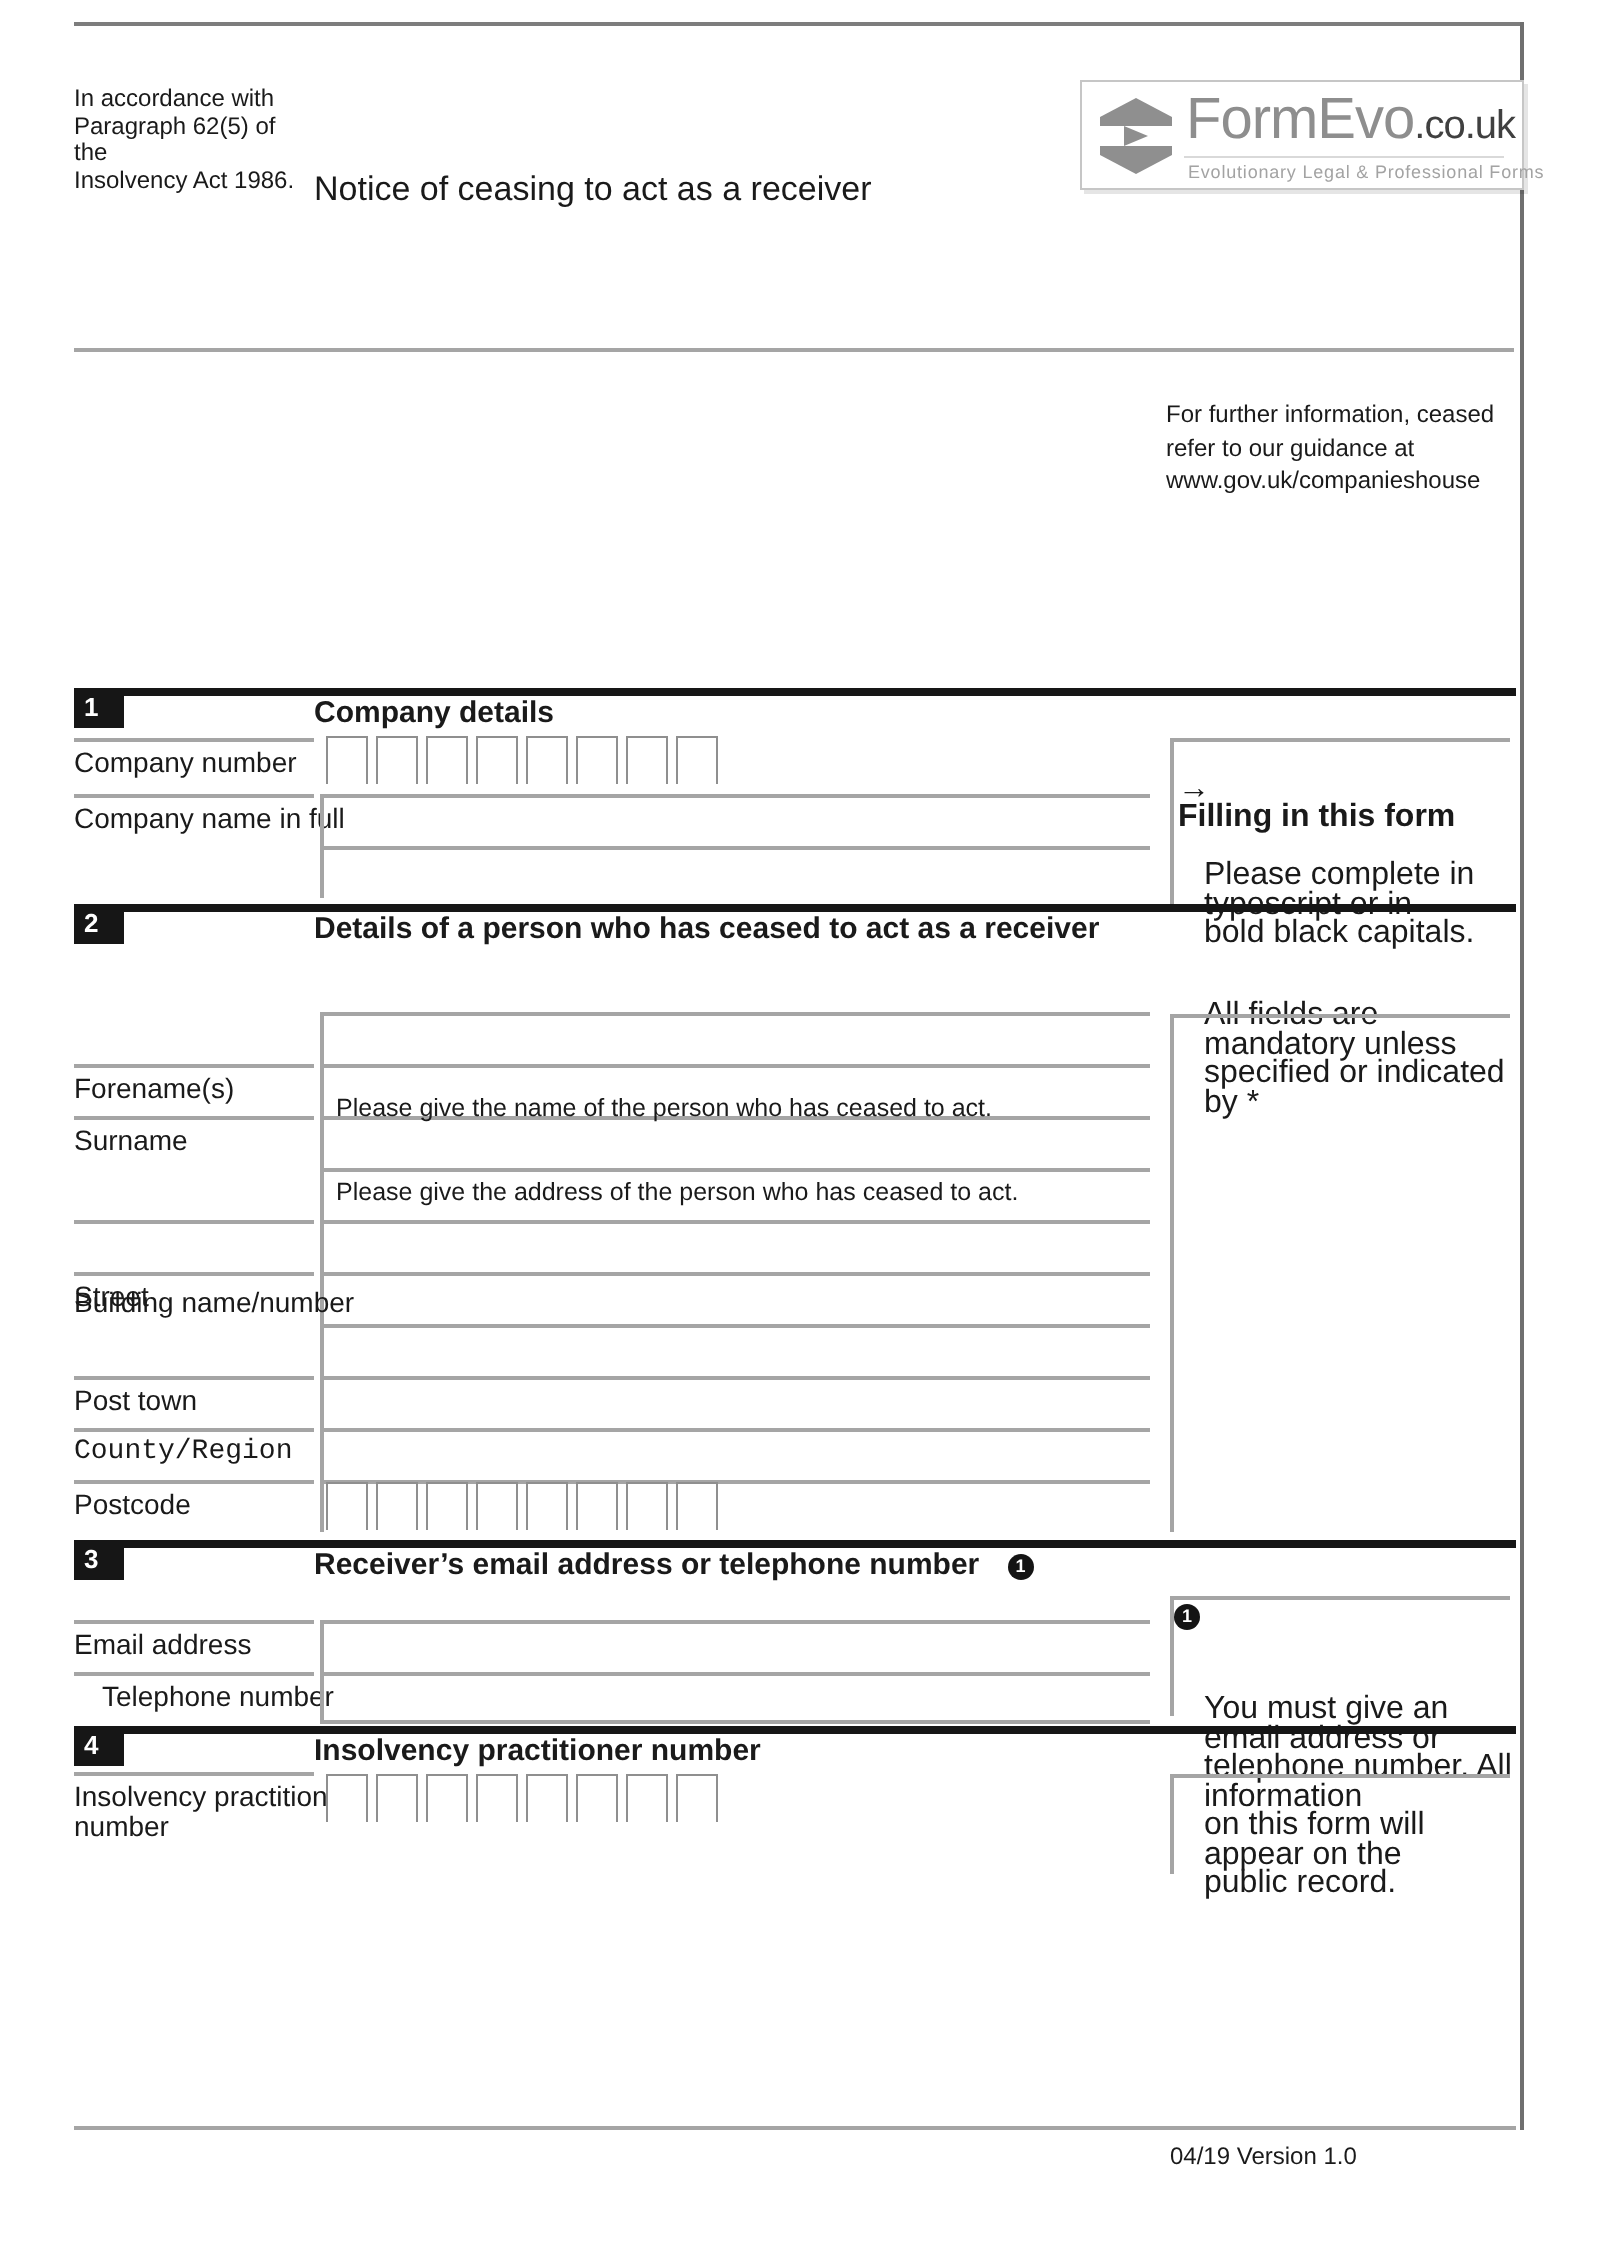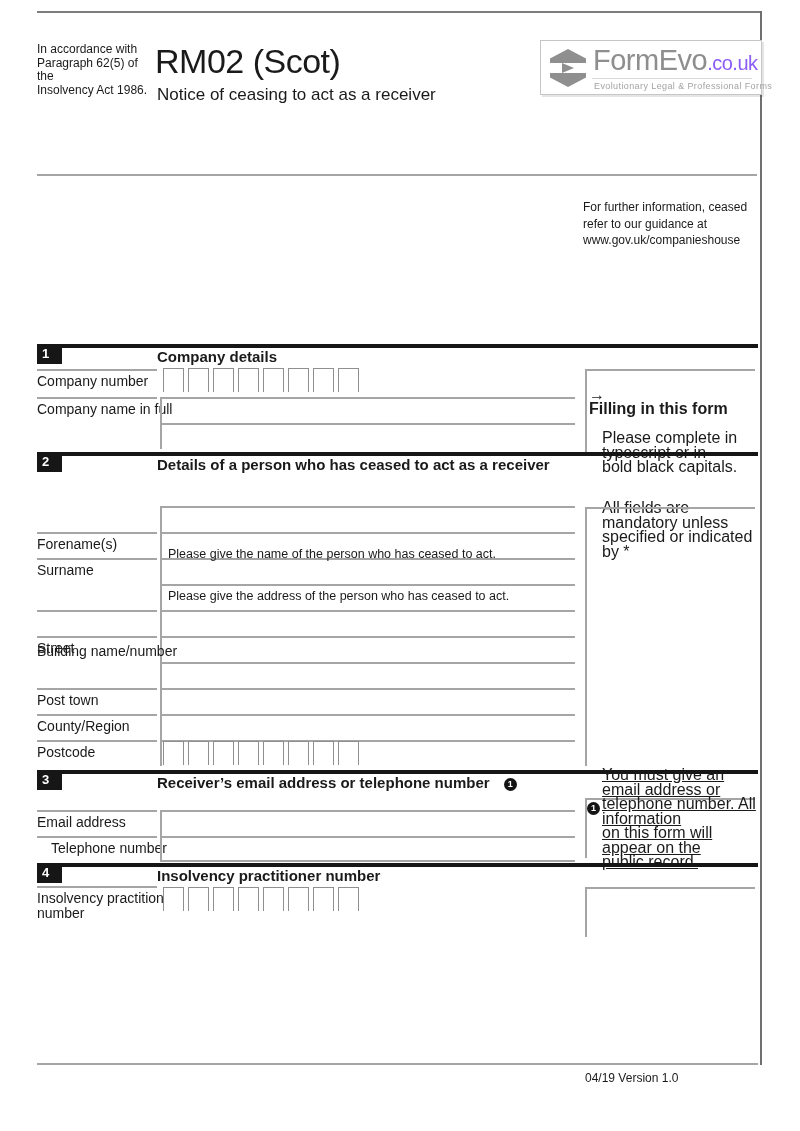--- a/index.html
+++ b/index.html
@@ -18,38 +18,37 @@
   .pre{white-space:pre-line;}
   .boxrow{position:absolute;display:flex;gap:4px;}
   .charbox{width:21px;height:24px;box-sizing:border-box;
            border:1.5px solid #8f8f8f;border-bottom:none;background:#fff;}
   .field{position:absolute;background:transparent;}
   .marker{display:inline-flex;width:13px;height:13px;border-radius:50%;background:#141414;color:#fff;
           font-size:9px;font-weight:bold;align-items:center;justify-content:center;line-height:13px;}
   .logo-box{position:absolute;left:540px;top:40px;width:222px;height:55px;background:#fff;
             border:1px solid #c6c6c6;box-shadow:2px 2px 0 rgba(0,0,0,0.10);box-sizing:border-box;}
   .logo-name{position:absolute;left:52px;top:3px;font-size:29px;color:#8e8e8e;letter-spacing:-0.5px;}
-  .logo-suffix{font-size:20px;color:#8b5cf6;}
+  .logo-suffix{font-size:20px;color:#404040;}
   .logo-tagline{position:absolute;left:53px;top:40px;font-size:9px;color:#a3a3a3;letter-spacing:0.4px;white-space:nowrap;}
   .logo-rule{position:absolute;left:51px;top:37px;width:160px;height:1px;background:#d9d9d9;}
 </style>
 </head>
 <body>
 
 <div class="canvas">
 
   <div class="hline" style="left:37px;top:11px;width:723px;height:1.5px;background:#7d7d7d;"></div>
   <div class="hline" style="left:37px;top:174px;width:720px;"></div>
   <div class="vline" style="left:760px;top:11px;height:1054px;background:#6f6f6f;"></div>
   <div class="hline" style="left:37px;top:1063px;width:721px;"></div>
 
   <div class="abs pre" style="left:37px;top:43px;width:120px;font-size:12px;line-height:13.5px;">In accordance with
 Paragraph 62(5) of the
 Insolvency Act 1986.</div>
-  <div class="abs" style="left:155px;top:42px;font-size:34px;letter-spacing:-0.5px;">RM02 (Scot)</div>
   <div class="abs" style="left:157px;top:85px;font-size:17px;">Notice of ceasing to act as a receiver</div>
 
   <div class="logo-box">
     <span class="abs" style="left:6px;top:6px;">
       <svg width="42" height="42" viewBox="0 0 42 42">
         <polygon points="21,2 39,11.5 39,30.5 21,40 3,30.5 3,11.5" fill="#8f8f8f"></polygon>
         <rect x="3" y="16" width="36" height="10" fill="#ffffff"></rect>
         <polygon points="15,16 27,21 15,26" fill="#8f8f8f"></polygon>
       </svg>
     </span>
@@ -130,21 +129,21 @@
 
   <div class="hline" style="left:37px;top:636px;width:120px;"></div>
   <div class="label" style="left:37px;top:641px;">Street</div>
   <div class="field" style="left:162px;top:638px;width:412px;height:49px;"></div>
 
   <div class="hline" style="left:37px;top:688px;width:120px;"></div>
   <div class="label" style="left:37px;top:693px;">Post town</div>
   <div class="field" style="left:162px;top:690px;width:412px;height:23px;"></div>
 
   <div class="hline" style="left:37px;top:714px;width:120px;"></div>
-  <div class="label" style="left:37px;top:719px;">County/Region</div>
+  <div class="label" style="left:37px;top:719px;font-family:Liberation Mono, monospace;">County/Region</div>
   <div class="field" style="left:162px;top:716px;width:412px;height:23px;"></div>
 
   <div class="hline" style="left:37px;top:740px;width:120px;"></div>
   <div class="label" style="left:37px;top:745px;">Postcode</div>
   <div class="boxrow" style="left:163px;top:741px;">
       <div class="charbox"></div>
       <div class="charbox"></div>
       <div class="charbox"></div>
       <div class="charbox"></div>
       <div class="charbox"></div>
@@ -171,21 +170,21 @@
   <div class="vline" style="left:160px;top:810px;height:52px;width:1.5px;"></div>
   <div class="hline" style="left:160px;top:810px;width:415px;"></div>
   <div class="hline" style="left:160px;top:836px;width:415px;"></div>
   <div class="hline" style="left:160px;top:860px;width:415px;"></div>
   <div class="field" style="left:162px;top:812px;width:412px;height:22px;"></div>
   <div class="field" style="left:162px;top:838px;width:412px;height:21px;"></div>
 
   <div class="hline" style="left:585px;top:798px;width:170px;"></div>
   <div class="vline" style="left:585px;top:798px;height:60px;width:1.5px;"></div>
   <span class="marker abs" style="left:587px;top:802px;">1</span>
-  <div class="note" style="left:602px;top:768px;width:155px;text-decoration:underline;">You must give an email address or
+  <div class="note" style="left:602px;top:848px;width:155px;">You must give an email address or
 telephone number. All information
 on this form will appear on the
 public record.</div>
 
   <div class="bar" style="left:37px;top:863px;width:721px;"></div>
   <div class="numbox" style="left:37px;top:863px;">4</div>
   <div class="sectitle" style="left:157px;top:867px;">Insolvency practitioner number</div>
 
   <div class="hline" style="left:37px;top:886px;width:120px;"></div>
   <div class="label" style="left:37px;top:891px;">Insolvency practitioner

